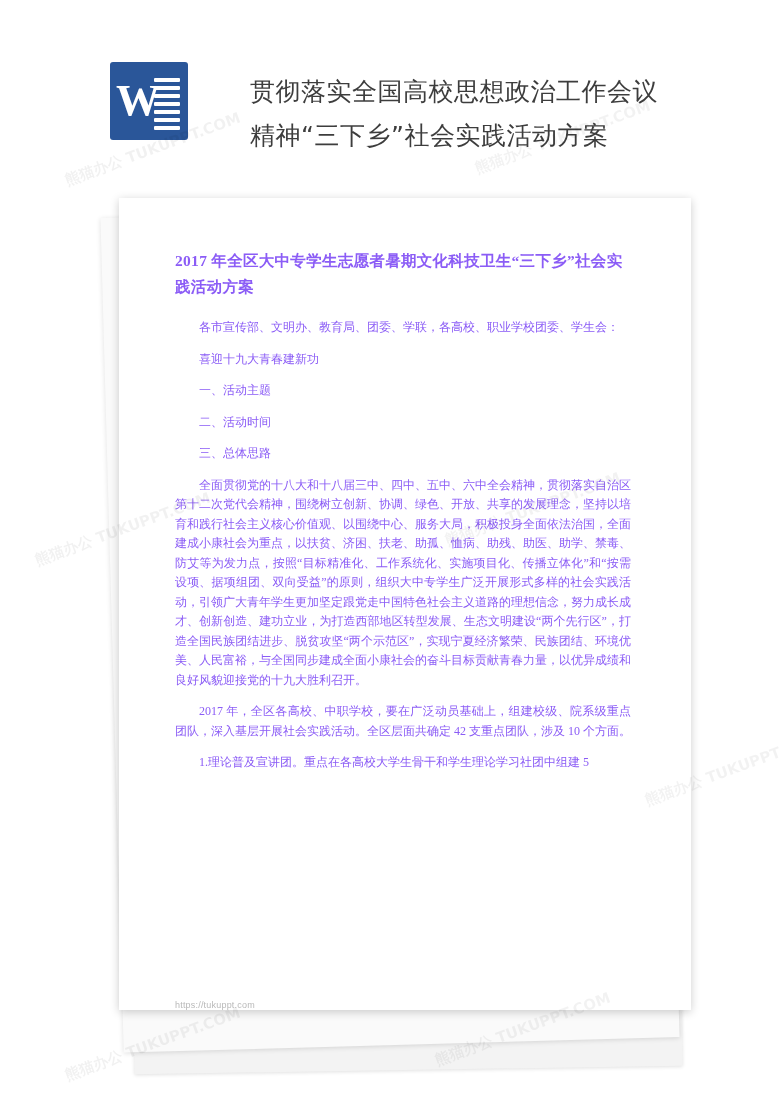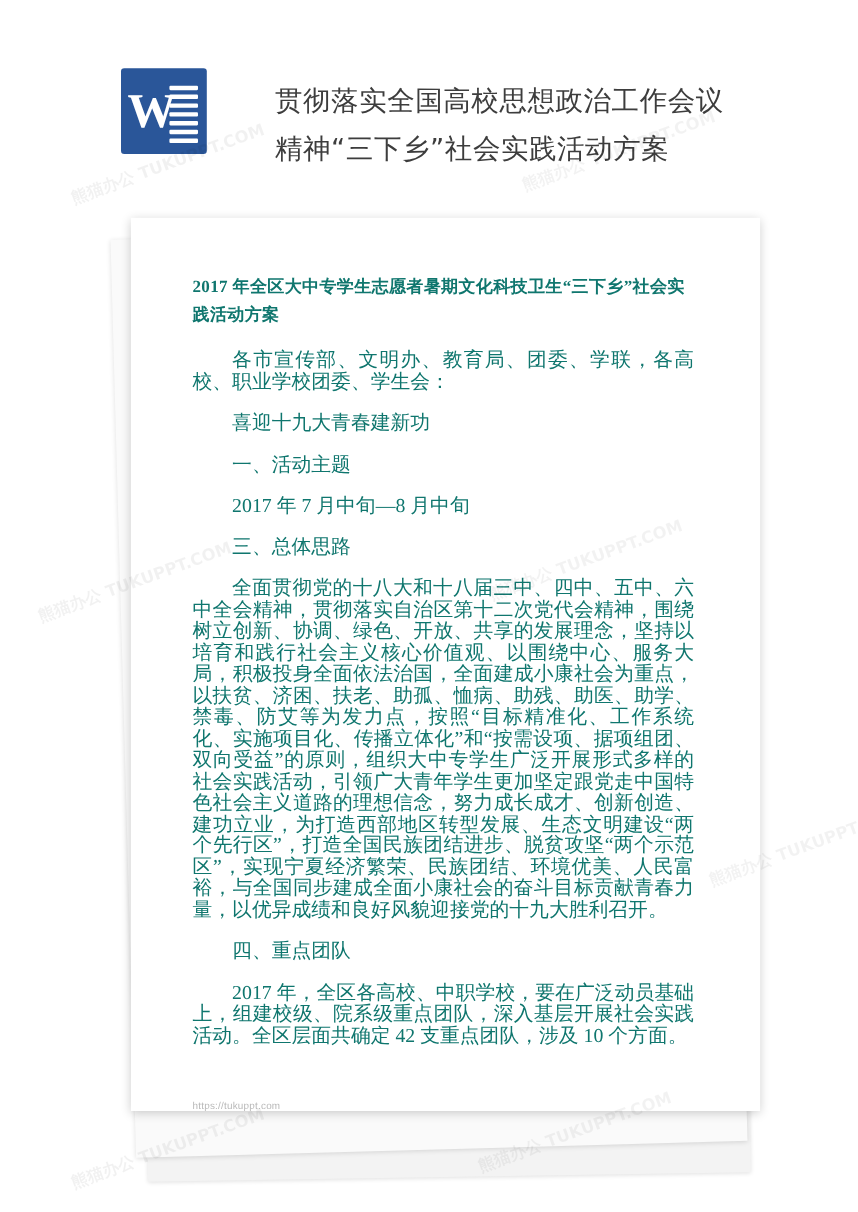--- a/index.html
+++ b/index.html
@@ -107,33 +107,33 @@
     background: #ffffff;
     box-shadow: 0 2px 9px rgba(0,0,0,0.20);
     overflow: hidden;
   }
 
   .doc-body {
     position: absolute;
     left: 56px;
     top: 50px;
     width: 456px;
-    color: #0f766e;
+    color: #8b5cf6;
     font-family: "Liberation Serif", serif;
   }
   .doc-title {
     font-size: 15.5px;
     font-weight: bold;
     line-height: 26px;
     margin-bottom: 18px;
     font-family: "Liberation Serif", serif;
     letter-spacing: 0.3px;
   }
   .doc-p {
-    font-size: 18px;
+    font-size: 12px;
     line-height: 19.5px;
     text-align: justify;
     margin-bottom: 10px;
     font-family: "Liberation Serif", serif;
   }
   .doc-p.indent { text-indent: 2em; }
   .doc-p.heading { text-indent: 2em; }
   .doc-p.tight { margin-bottom: 9px; }
 
   .watermark-url {
@@ -190,25 +190,25 @@
   <div class="paper-back1"></div>
 
   <div class="paper-main">
     <div class="doc-body">
 
       <div class="doc-title">2017 年全区大中专学生志愿者暑期文化科技卫生“三下乡”社会实践活动方案</div>
 
       <p class="doc-p indent">各市宣传部、文明办、教育局、团委、学联，各高校、职业学校团委、学生会：</p>
       <p class="doc-p indent">喜迎十九大青春建新功</p>
       <p class="doc-p heading">一、活动主题</p>
-      <p class="doc-p indent">2017 年 7 月中旬—8 月中旬</p>
+      <p class="doc-p heading">二、活动时间</p>
       <p class="doc-p heading">三、总体思路</p>
       <p class="doc-p indent">全面贯彻党的十八大和十八届三中、四中、五中、六中全会精神，贯彻落实自治区第十二次党代会精神，围绕树立创新、协调、绿色、开放、共享的发展理念，坚持以培育和践行社会主义核心价值观、以围绕中心、服务大局，积极投身全面依法治国，全面建成小康社会为重点，以扶贫、济困、扶老、助孤、恤病、助残、助医、助学、禁毒、防艾等为发力点，按照“目标精准化、工作系统化、实施项目化、传播立体化”和“按需设项、据项组团、双向受益”的原则，组织大中专学生广泛开展形式多样的社会实践活动，引领广大青年学生更加坚定跟党走中国特色社会主义道路的理想信念，努力成长成才、创新创造、建功立业，为打造西部地区转型发展、生态文明建设“两个先行区”，打造全国民族团结进步、脱贫攻坚“两个示范区”，实现宁夏经济繁荣、民族团结、环境优美、人民富裕，与全国同步建成全面小康社会的奋斗目标贡献青春力量，以优异成绩和良好风貌迎接党的十九大胜利召开。</p>
-      <p class="doc-p heading">四、重点团队</p>
       <p class="doc-p indent">2017 年，全区各高校、中职学校，要在广泛动员基础上，组建校级、院系级重点团队，深入基层开展社会实践活动。全区层面共确定 42 支重点团队，涉及 10 个方面。</p>
+      <p class="doc-p indent tight">1.理论普及宣讲团。重点在各高校大学生骨干和学生理论学习社团中组建 5</p>
     </div>
     <div class="watermark-url">https://tukuppt.com</div>
   </div>
 </div>
 
 <div class="wm wm-a">熊猫办公 TUKUPPT.COM</div>
 <div class="wm wm-b wm2">熊猫办公 TUKUPPT.COM</div>
 <div class="wm wm-c">熊猫办公 TUKUPPT.COM</div>
 <div class="wm wm-d wm2">熊猫办公 TUKUPPT.COM</div>
 <div class="wm wm-e">熊猫办公 TUKUPPT.COM</div>

